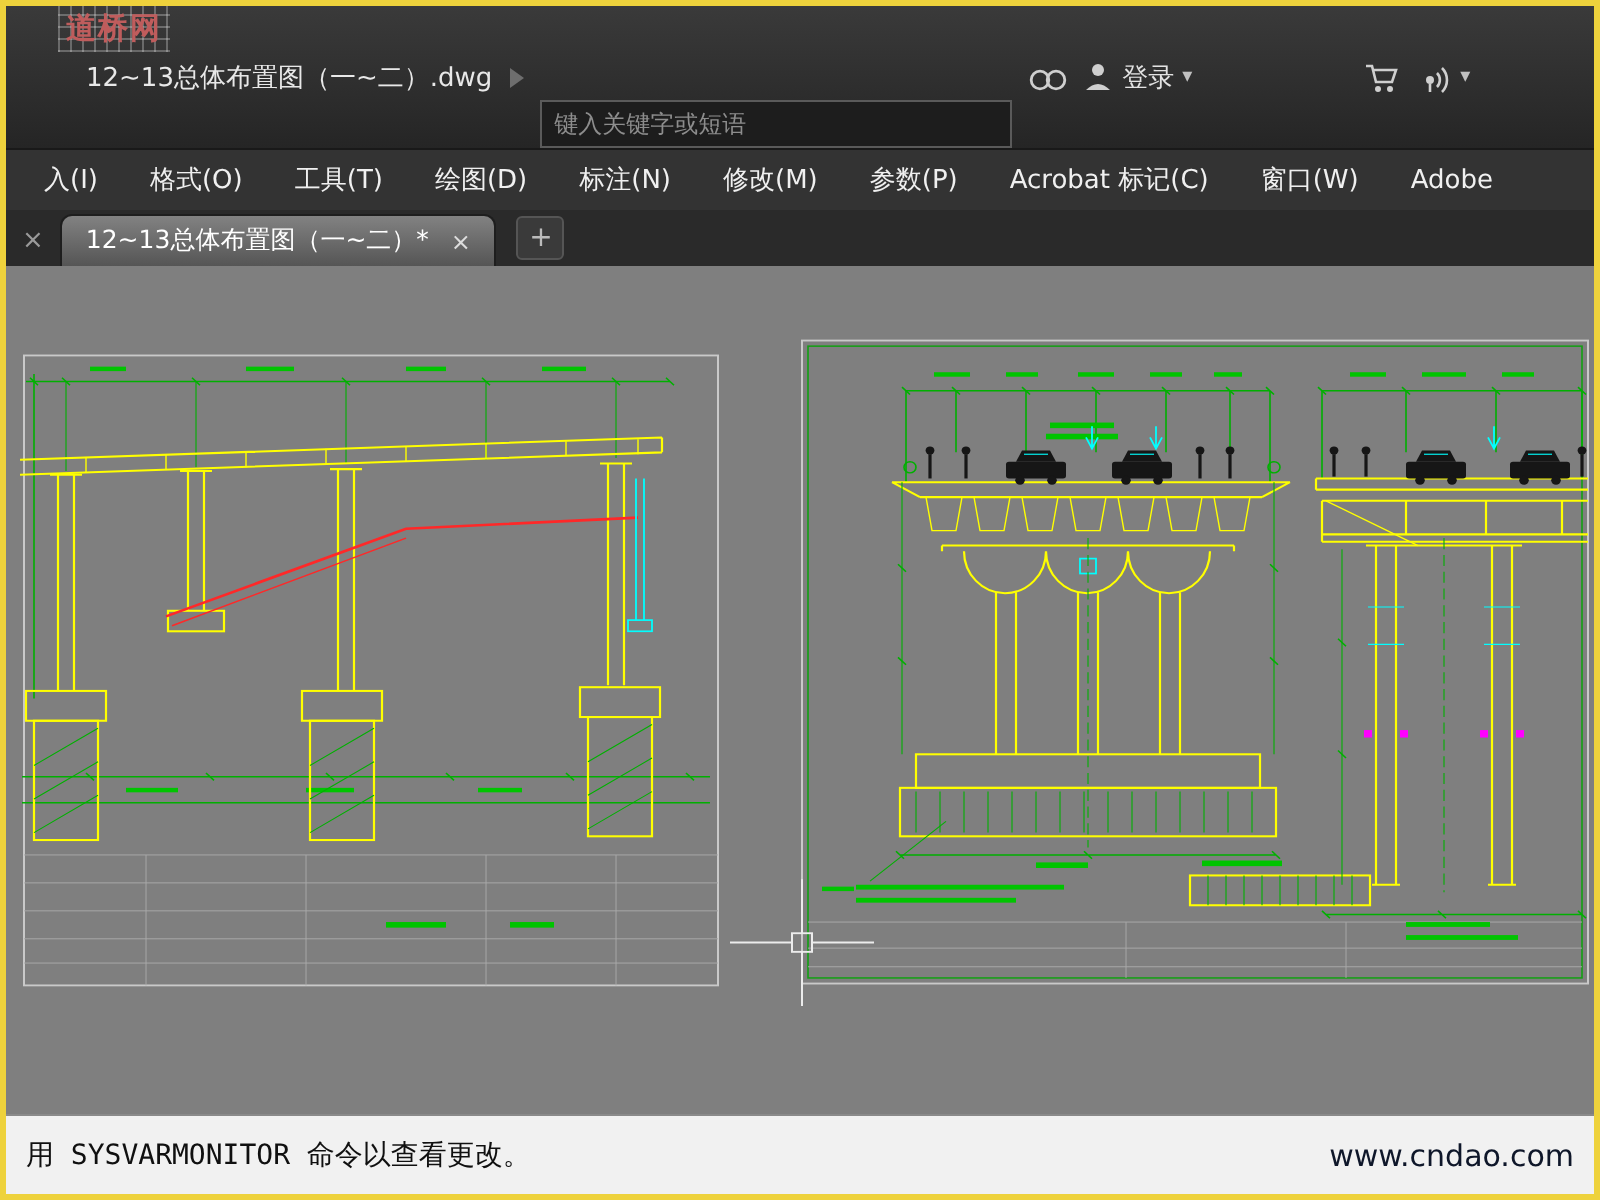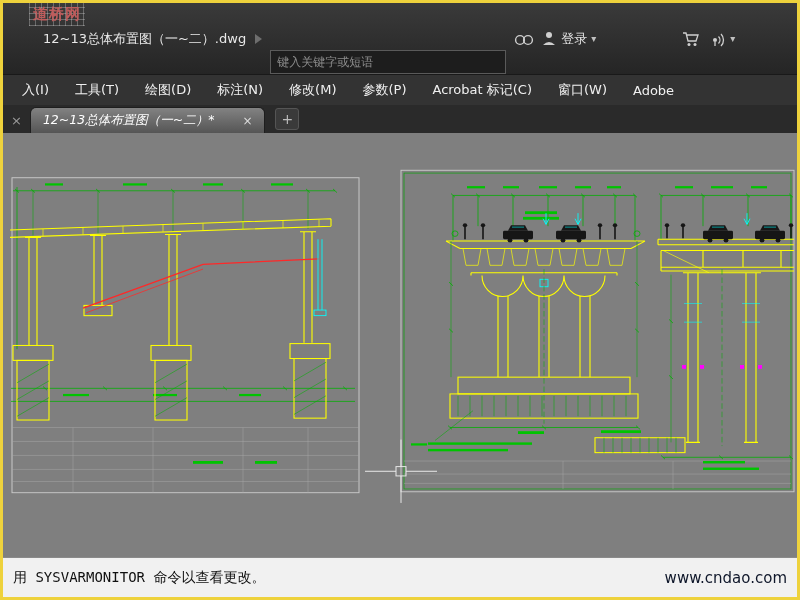--- a/index.html
+++ b/index.html
@@ -24,21 +24,21 @@
   .caret{font-size:10px;color:#c0c0c0;margin-left:4px;}
   .gap-right{margin-left:86px;}
   
   .menubar{flex:0 0 30px;background:#333;border-top:1px solid #191919;display:flex;align-items:center;
     padding:0 6px;color:#f0f0f0;font-size:13px;white-space:nowrap;overflow:hidden;}
   .menu-item{padding:6px 13px;cursor:default;}
   
   .tabbar{flex:0 0 28px;background:#2a2a2a;display:flex;align-items:flex-end;padding:0 0 0 4px;}
   .tab-overflow-close{color:#9a9a9a;font-size:13px;margin:0 8px 5px 4px;}
   .tab{height:25px;background:linear-gradient(#828282,#555);border:1px solid #1e1e1e;border-bottom:none;
-    border-radius:6px 6px 0 0;color:#fff;font-size:12.5px;display:flex;align-items:center;gap:28px;padding:0 12px;font-style:italic;}
+    border-radius:6px 6px 0 0;color:#fff;font-size:12.5px;display:flex;align-items:center;gap:11px;padding:0 12px;}
   .tab-close{color:#ddd;font-size:12px;}
   .newtab{width:22px;height:20px;margin:0 0 3px 10px;background:#3a3a3a;border:1px solid #555;border-radius:3px;
     color:#bbb;display:flex;align-items:center;justify-content:center;font-size:14px;}
   
   .canvas{flex:1 1 auto;background:#7f7f7f;position:relative;overflow:hidden;}
   .canvas svg{position:absolute;inset:0;width:100%;height:100%;display:block;}
   .sheet{stroke:#c9c9c9;fill:none;stroke-width:1;}
   .sheetg{stroke:#12a012;fill:none;stroke-width:.8;}
   .tg{stroke:#a9a9a9;fill:none;stroke-width:.5;}
   .y{stroke:#ffff00;fill:none;stroke-width:1.1;}
@@ -103,20 +103,21 @@
         <circle cx="7" cy="9" r="2" fill="#cfcfcf"></circle>
         <path d="M10.5 5.5 a5 5 0 0 1 0 7 M13 3 a8.5 8.5 0 0 1 0 12" fill="none" stroke="#cfcfcf" stroke-width="1.3"></path>
         <path d="M7 11 v4" stroke="#cfcfcf" stroke-width="1.3"></path>
       </svg>
     </span>
     <span class="caret">▾</span>
   </div>
 
   <div class="menubar">
     <span class="menu-item">入(I)</span>
+    <span class="menu-item">格式(O)</span>
     <span class="menu-item">工具(T)</span>
     <span class="menu-item">绘图(D)</span>
     <span class="menu-item">标注(N)</span>
     <span class="menu-item">修改(M)</span>
     <span class="menu-item">参数(P)</span>
     <span class="menu-item">Acrobat 标记(C)</span>
     <span class="menu-item">窗口(W)</span>
     <span class="menu-item">Adobe</span>
   </div>
 

